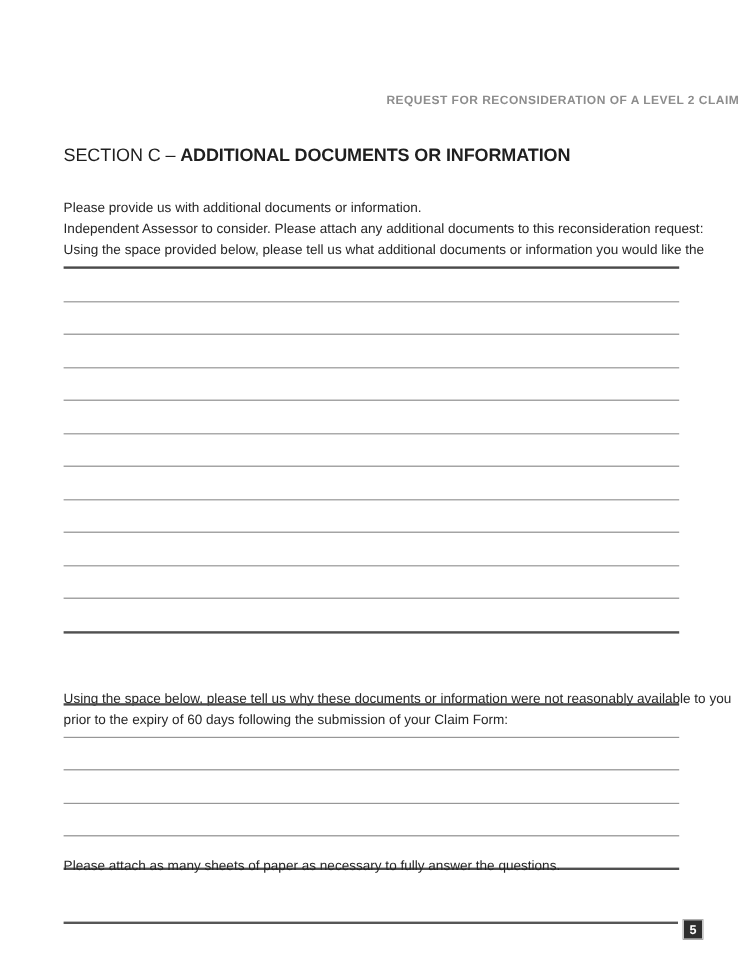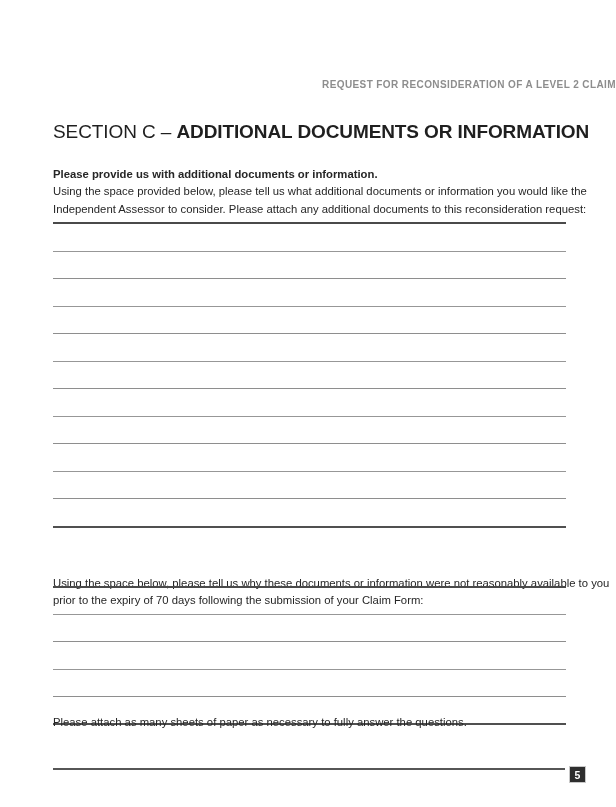--- a/index.html
+++ b/index.html
@@ -26,39 +26,39 @@
     font-weight: 700;
     letter-spacing: 0.4px;
     color: #8d8d8d;
     margin-top: 48px;
   }
   .section-title {
     position: absolute;
     top: 121px;
     left: 53px;
     width: 540px;
-    font-size: 19px;
+    font-size: 15px;
     letter-spacing: -0.1px;
     color: #1f1f1f;
     white-space: nowrap;
   }
   .section-title .prefix { font-weight: 400; }
   .section-title .emph   { font-weight: 700; }
   .para {
     position: absolute;
     left: 53px;
     width: 545px;
     font-size: 11.3px;
     color: #262626;
   }
   .para .pline {
     line-height: 17.3px;
     white-space: nowrap;
   }
-  .para .lead { font-weight: 700; }
+  .para .lead { font-weight: 400; }
   #q1-para { top: 166px; }
   #q2-para { top: 544px; margin-top: 31px; }
   .rules {
     position: absolute;
     left: 53px;
     width: 513px;
     display: flex;
     flex-direction: column;
     justify-content: space-between;
   }
@@ -111,42 +111,42 @@
 <div class="page">
 
   <div class="running-header">REQUEST FOR RECONSIDERATION OF A LEVEL 2 CLAIM</div>
 
   <div class="section-title">
     <span class="prefix">SECTION C – </span><span class="emph">ADDITIONAL DOCUMENTS OR INFORMATION</span>
   </div>
 
   <div class="para" id="q1-para">
     <div class="pline lead">Please provide us with additional documents or information.</div>
+    <div class="pline">Independent Assessor to consider. Please attach any additional documents to this reconsideration request:</div>
     <div class="pline">Using the space provided below, please tell us what additional documents or information you would like the</div>
-    <div class="pline">Independent Assessor to consider. Please attach any additional documents to this reconsideration request:</div>
   </div>
 
   <div class="rules" id="answer-block-1">
       <div class="rule"></div>
       <div class="rule"></div>
       <div class="rule"></div>
       <div class="rule"></div>
       <div class="rule"></div>
       <div class="rule"></div>
       <div class="rule"></div>
       <div class="rule"></div>
       <div class="rule"></div>
       <div class="rule"></div>
       <div class="rule"></div>
       <div class="rule"></div>
     </div>
 
   <div class="para" id="q2-para">
     <div class="pline">Using the space below, please tell us why these documents or information were not reasonably available to you</div>
-    <div class="pline">prior to the expiry of 70 days following the submission of your Claim Form:</div>
+    <div class="pline">prior to the expiry of 60 days following the submission of your Claim Form:</div>
   </div>
 
   <div class="rules" id="answer-block-2">
       <div class="rule"></div>
       <div class="rule"></div>
       <div class="rule"></div>
       <div class="rule"></div>
       <div class="rule"></div>
       <div class="rule"></div>
     </div>

